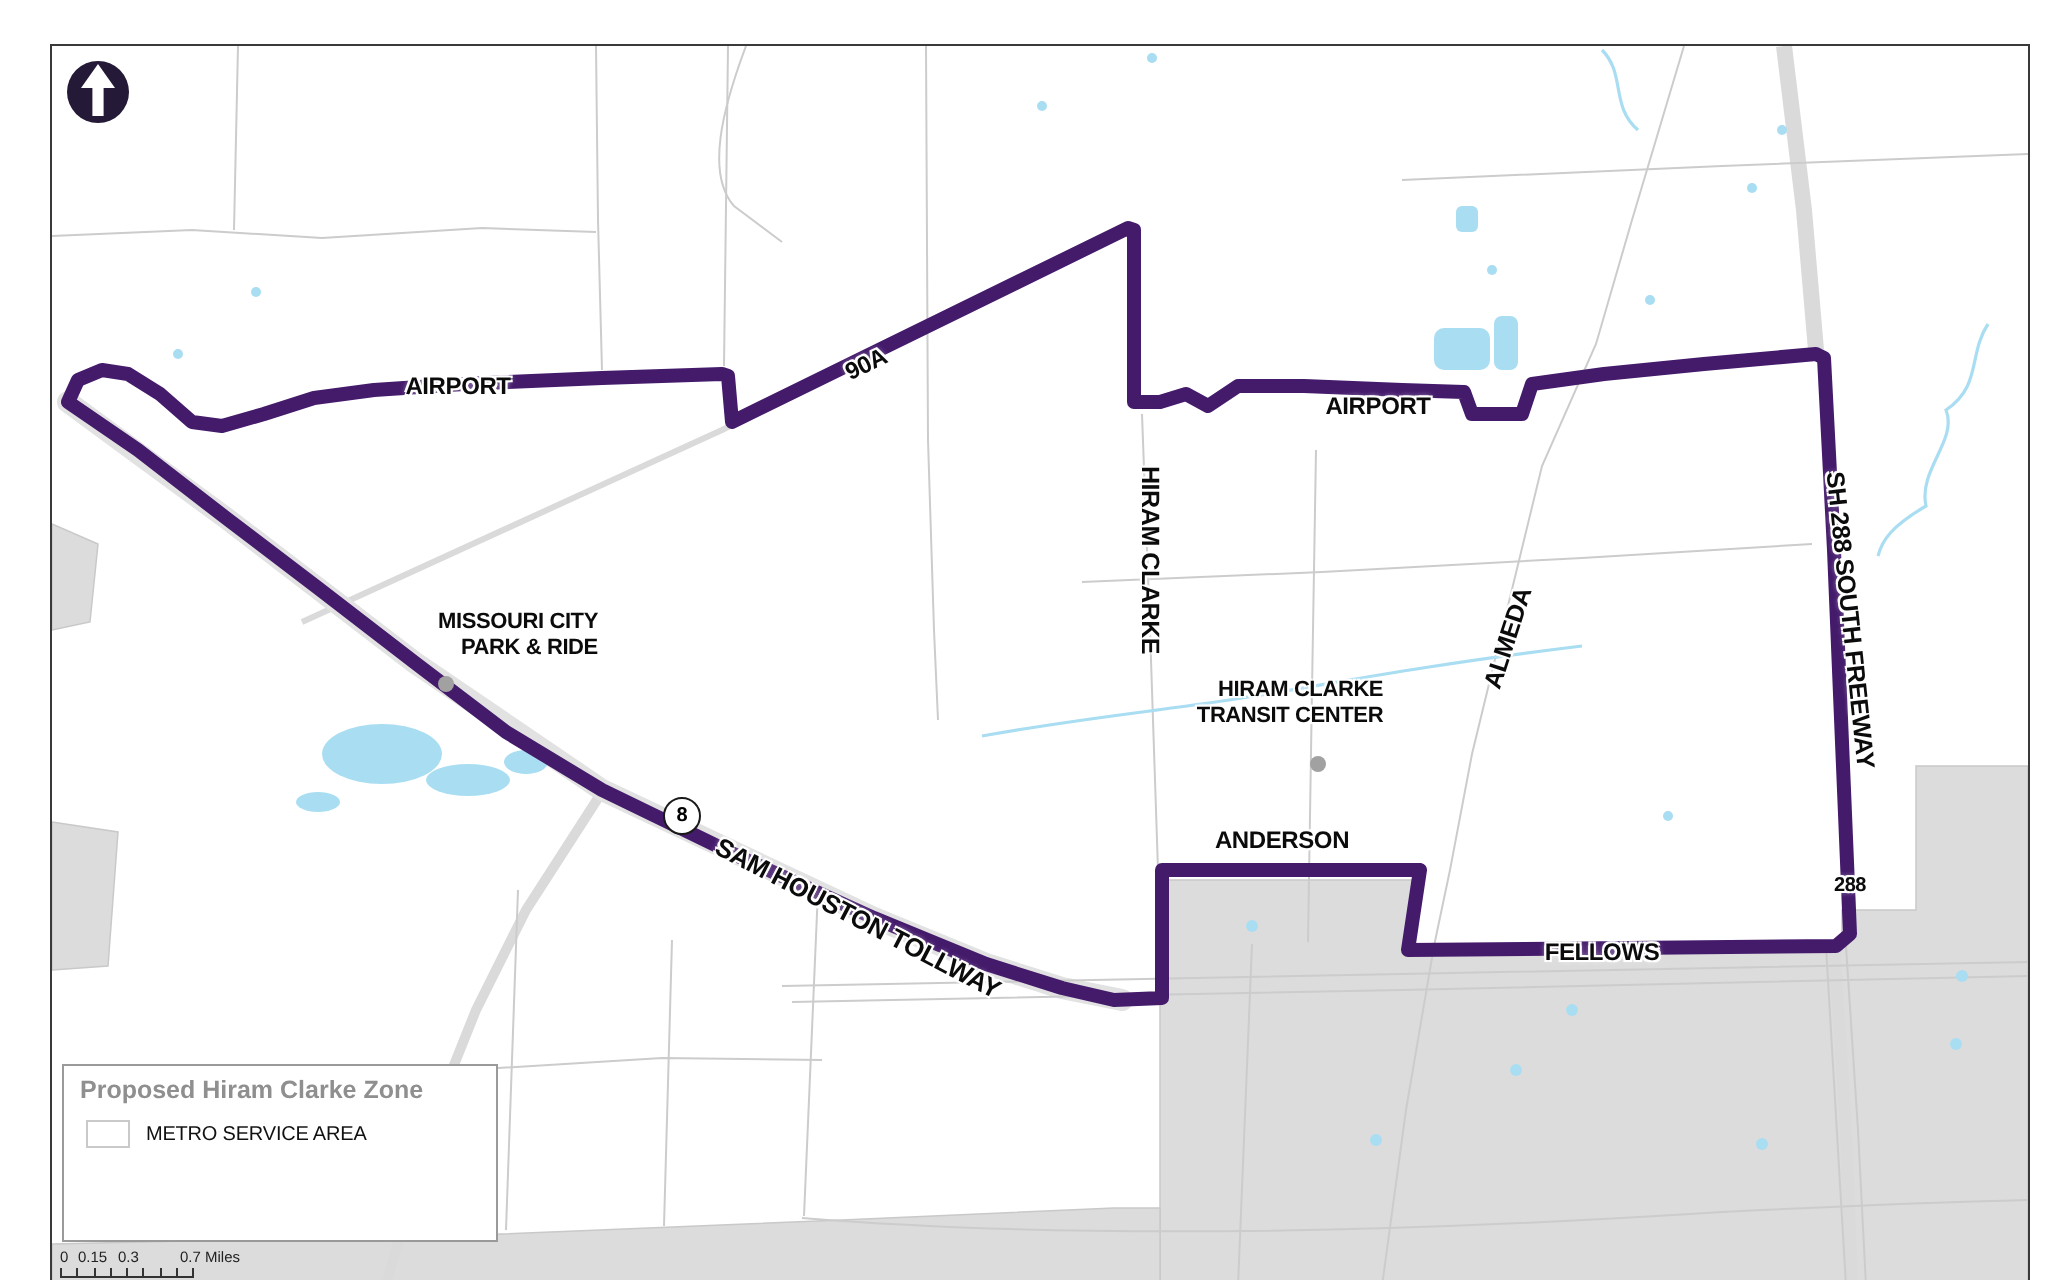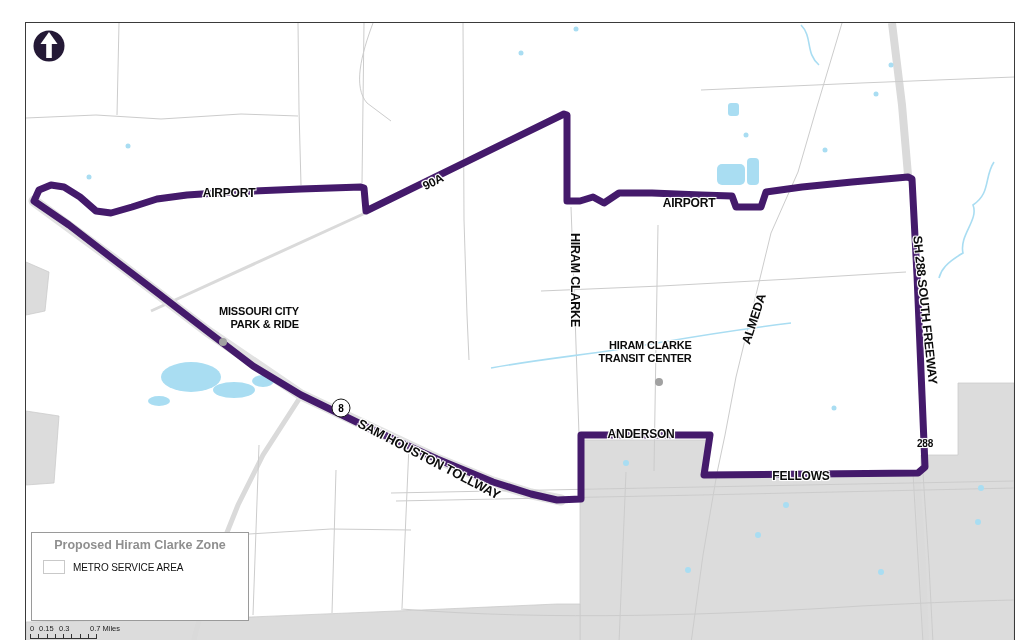--- a/index.html
+++ b/index.html
@@ -23,21 +23,21 @@
   .two{line-height:13px;text-align:right;font-size:11px;}
   .rot90{transform:translate(-50%,-50%) rotate(90deg);font-size:12.5px;}
   .shield{position:absolute;width:17px;height:17px;border-radius:50%;background:#fff;
           border:1.6px solid #1a1a1a;color:#000;font-size:10px;font-weight:bold;
           display:flex;align-items:center;justify-content:center;transform:translate(-50%,-50%);}
   .ref{font-size:10px;}
   
   #north{position:absolute;left:5px;top:5px;}
   
   #legend{position:absolute;left:5px;top:509px;width:218px;height:89px;background:#fff;
-          border:1.2px solid #9a9a9a;box-sizing:border-box;padding:5px 8px 4px 8px;text-align:center;}
+          border:1.2px solid #9a9a9a;box-sizing:border-box;padding:5px 8px 4px 8px;}
   #legend .ltitle{color:#8f8f8f;font-weight:bold;font-size:12.5px;margin-bottom:5px;}
   .lrow{display:flex;align-items:center;height:20px;}
   .lrow .ltxt{font-size:10px;color:#111;margin-left:8px;letter-spacing:-.1px;}
   .sw-dot{width:9px;height:9px;border-radius:50%;background:var(--dot);margin-left:8px;}
   .sw-zone{width:18px;height:8px;border:6px solid var(--zone);border-radius:7px;background:#fff;margin-left:0px;}
   .sw-area{width:20px;height:12px;background:#fff;border:1px solid #c9c9c9;margin-left:3px;}
   
   #scalebar{position:absolute;left:4px;top:601px;width:130px;height:22px;font-size:7.5px;color:#222;}
   #scalebar .nums span{position:absolute;top:0;}
   #sb-bar{position:absolute;left:0;top:10px;width:67px;height:5px;display:flex;}
@@ -140,21 +140,21 @@
     <rect x="15.2" y="15" width="5.6" height="15" fill="#fff"></rect>
   </svg>
 
   <div class="maplbl" style="left:203px;top:170px;">AIRPORT</div>
   <div class="maplbl" style="left:407px;top:159px;transform:translate(-50%,-50%) rotate(-26deg);">90A</div>
   <div class="maplbl" style="left:663px;top:180px;">AIRPORT</div>
   <div class="maplbl rot90" style="left:549px;top:257px;">HIRAM CLARKE</div>
   <div class="maplbl" style="left:728px;top:296px;transform:translate(-50%,-50%) rotate(-72deg);font-size:12.5px;">ALMEDA</div>
   <div class="maplbl" style="left:899px;top:287px;transform:translate(-50%,-50%) rotate(84deg);font-size:12.5px;">SH 288 SOUTH FREEWAY</div>
   <div class="maplbl" style="left:403px;top:436px;transform:translate(-50%,-50%) rotate(27.5deg);font-size:13px;">SAM HOUSTON TOLLWAY</div>
-  <div class="maplbl" style="left:615px;top:411px;">ANDERSON</div>
+  <div class="maplbl" style="left:615px;top:397px;">ANDERSON</div>
   <div class="maplbl" style="left:775px;top:453px;">FELLOWS</div>
   <div class="maplbl ref" style="left:899px;top:420px;">288</div>
   <div class="shield" style="left:315px;top:385px;">8</div>
 
   <div class="maplbl two" style="left:233px;top:295px;">
     <div>MISSOURI CITY</div>
     <div>PARK &amp; RIDE</div>
   </div>
   <div class="maplbl two" style="left:619px;top:329px;">
     <div>HIRAM CLARKE</div>

